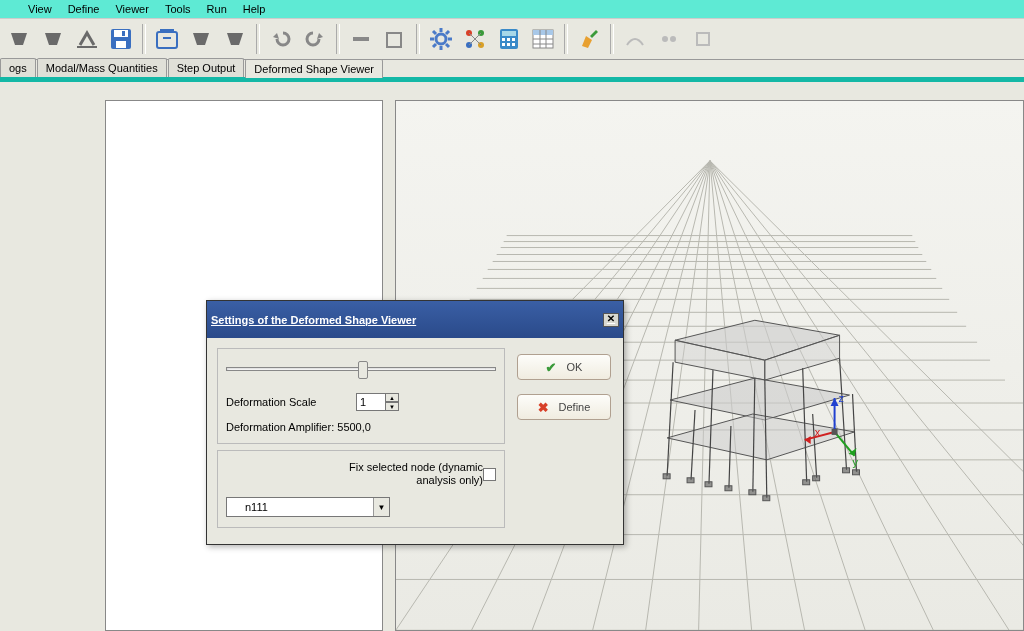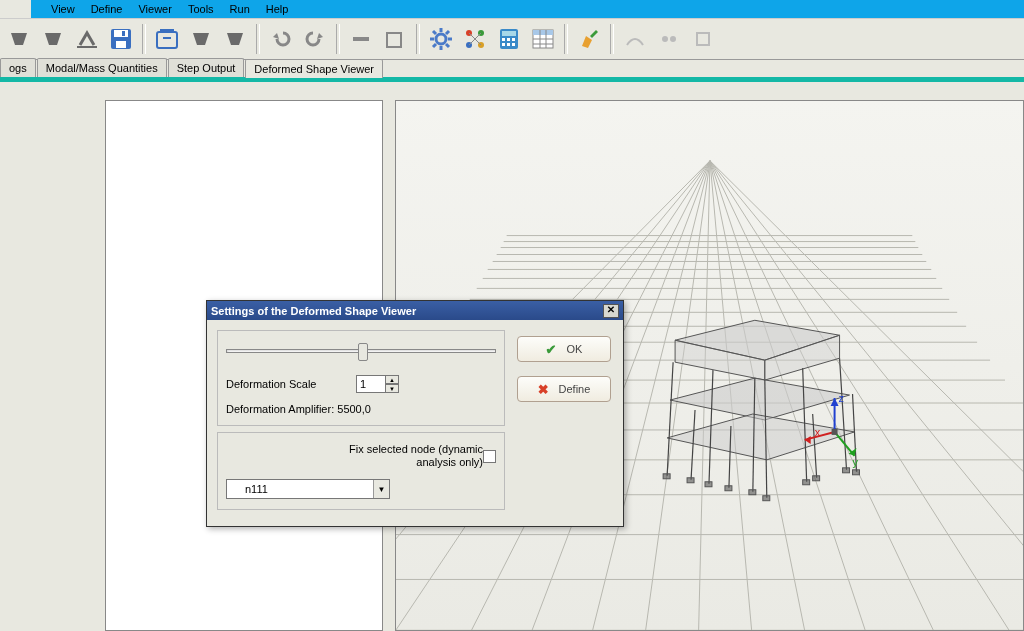--- a/index.html
+++ b/index.html
@@ -1,19 +1,19 @@
 <!DOCTYPE html>
 <html><head>
 <meta charset="utf-8">
 <style>
 * { box-sizing: border-box; margin: 0; padding: 0; font-family: Tahoma, Arial, sans-serif; font-size: 11px; }
 body { background: #e8e8e0; width: 1024px; height: 631px; overflow: hidden; position: relative; }
 
 
-.menubar { height: 18px; display: flex; align-items: center; padding-left: 12px; background: #0ea5e9; margin-left: 31px; }
+.menubar { height: 18px; display: flex; align-items: center; padding-left: 20px; background: #5eead4; }
 .menubar span { padding: 2px 8px; cursor: default; }
 
 
 .toolbar { height: 42px; display: flex; align-items: center; gap: 4px; padding: 2px 4px; border-top: 1px solid #ccc; border-bottom: 1px solid #999; background: #e8e8e0; }
 .tb-btn { width: 30px; height: 30px; display: flex; align-items: center; justify-content: center; border: none; background: transparent; }
 .tb-sep { width: 4px; height: 30px; border-left: 1px solid #aaa; border-right: 1px solid #fff; margin: 0 2px; }
 
 
 .tabbar { height: 22px; display: flex; align-items: flex-end; background: #e8e8e0; padding-left: 0; border-bottom: 5px solid #14b8a6; }
 .tab { padding: 3px 8px; border: 1px solid #999; border-bottom: none; background: #e0e0d8; margin-right: 1px; border-radius: 2px 2px 0 0; position: relative; cursor: default; }
@@ -23,21 +23,21 @@
 .main { position: relative; height: 549px; display: flex; }
 .leftpane { width: 105px; background: #e8e8e0; }
 .whitepane { position: absolute; left: 105px; top: 18px; width: 278px; height: 531px; background: #fff; border: 1px solid #888; }
 .viewpane { position: absolute; left: 395px; top: 18px; right: 0; bottom: 0; background: #f0f0ec; border: 1px solid #888; overflow: hidden; }
 
 
 .grid-floor { position: absolute; inset: 0; }
 
 
 .dialog { position: absolute; left: 206px; top: 218px; width: 418px; background: #e8e8e0; border: 1px solid #333; box-shadow: 2px 2px 6px rgba(0,0,0,0.3); }
-.dlg-title { background: linear-gradient(#3a5fa5, #2a4a8a); color: #fff; font-weight: bold; padding: 3px 4px; display: flex; justify-content: space-between; align-items: center; height: 19px; }
+.dlg-title { background: linear-gradient(#3a5fa5, #2a4a8a); color: #fff; font-weight: bold; padding: 3px 4px; display: flex; justify-content: space-between; align-items: center; height: 37px; text-decoration: underline; }
 .dlg-close { width: 16px; height: 14px; background: #d8d8d0; border: 1px solid #555; color: #000; font-size: 10px; line-height: 10px; text-align: center; font-family: Arial; font-weight: bold; cursor: default; }
 .dlg-body { padding: 10px; display: flex; gap: 12px; }
 .dlg-left { flex: 1; }
 .dlg-right { width: 96px; display: flex; flex-direction: column; gap: 14px; padding-top: 6px; }
 .fieldset { border: 1px solid #bbb; padding: 10px 8px; margin-bottom: 6px; }
 .row { display: flex; align-items: center; margin-bottom: 10px; }
 .row:last-child { margin-bottom: 0; }
 .lbl { color: #000; }
 .slider-wrap { position: relative; height: 22px; margin-bottom: 12px; }
 .slider-track { position: absolute; left: 0; right: 0; top: 8px; height: 4px; background: #fff; border: 1px solid #888; box-shadow: inset 1px 1px 2px rgba(0,0,0,0.15); }

